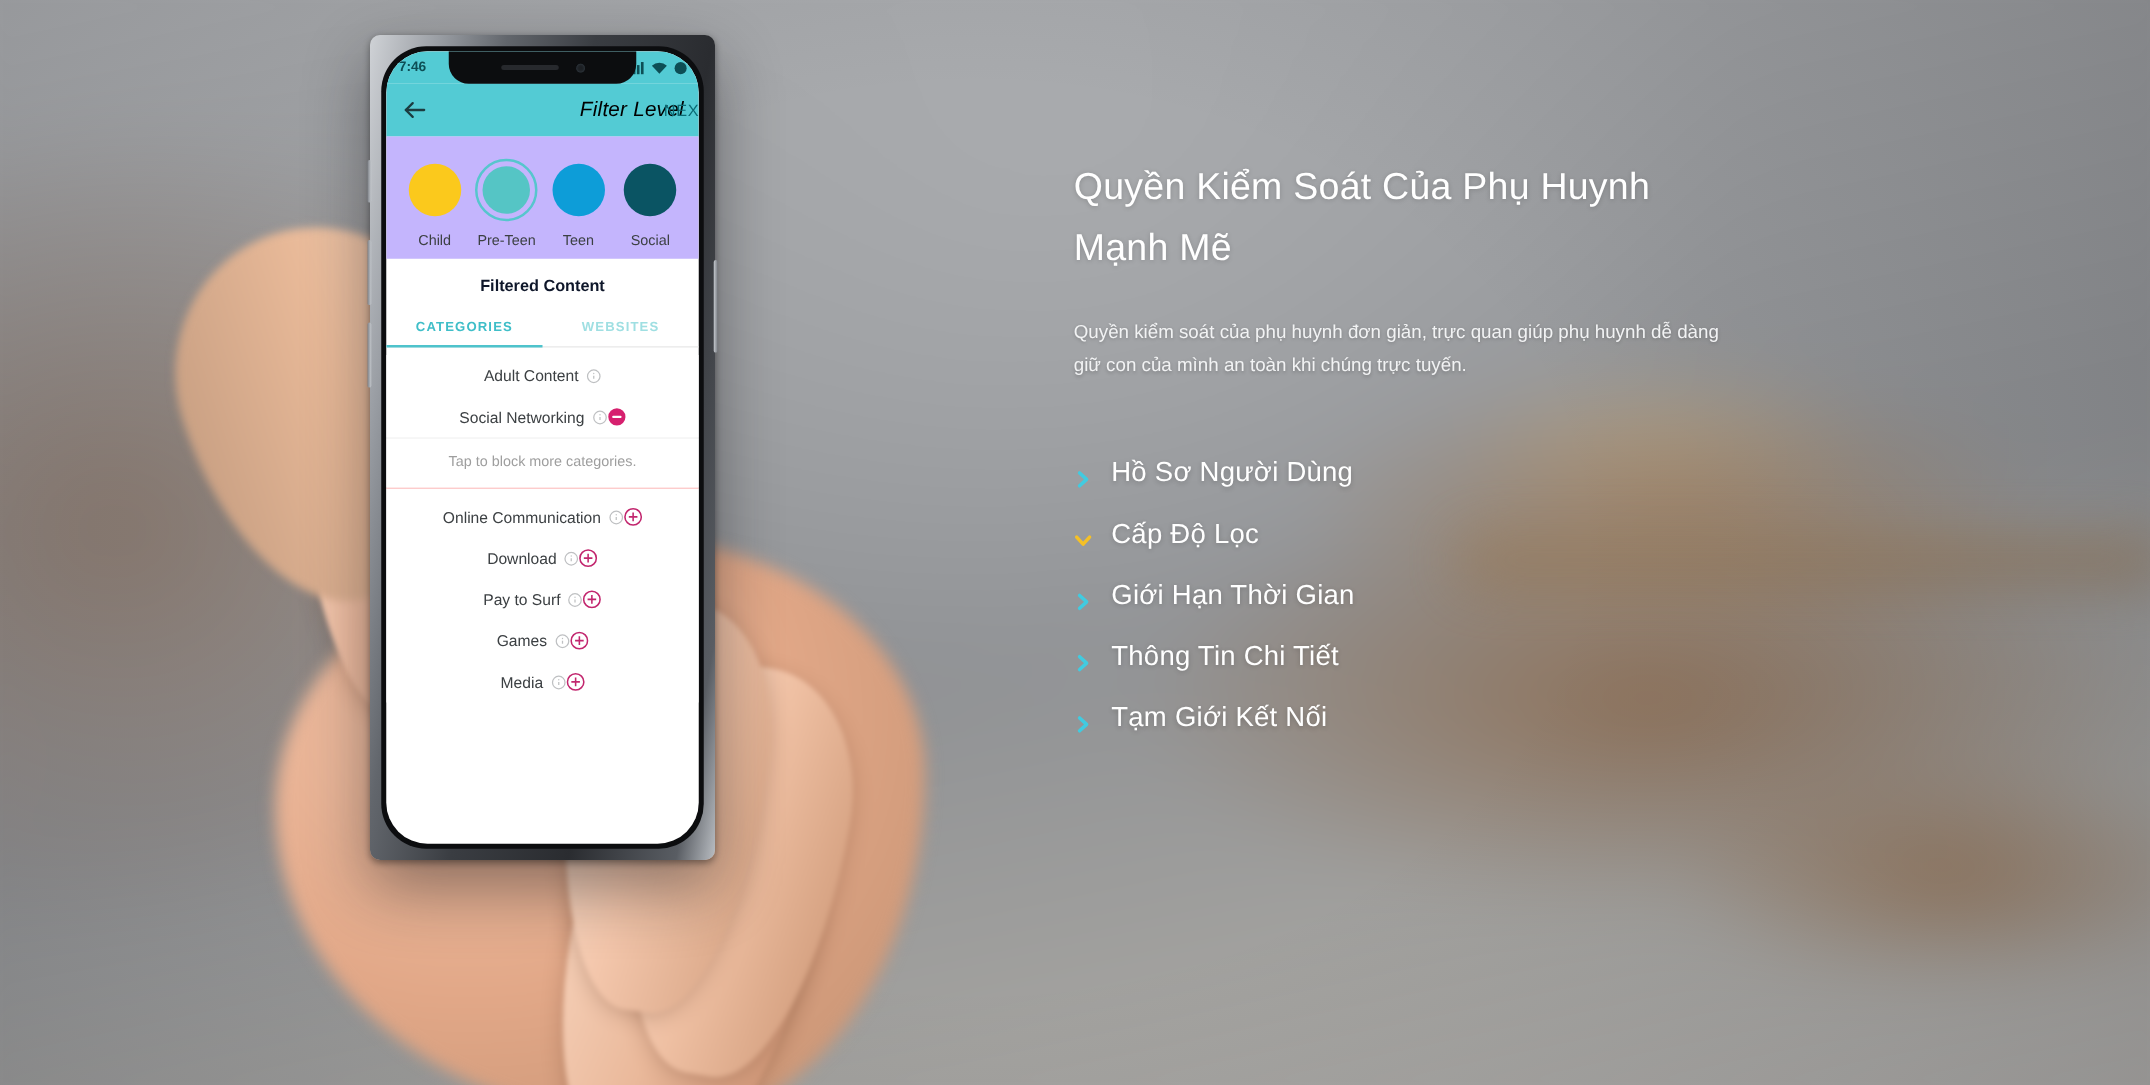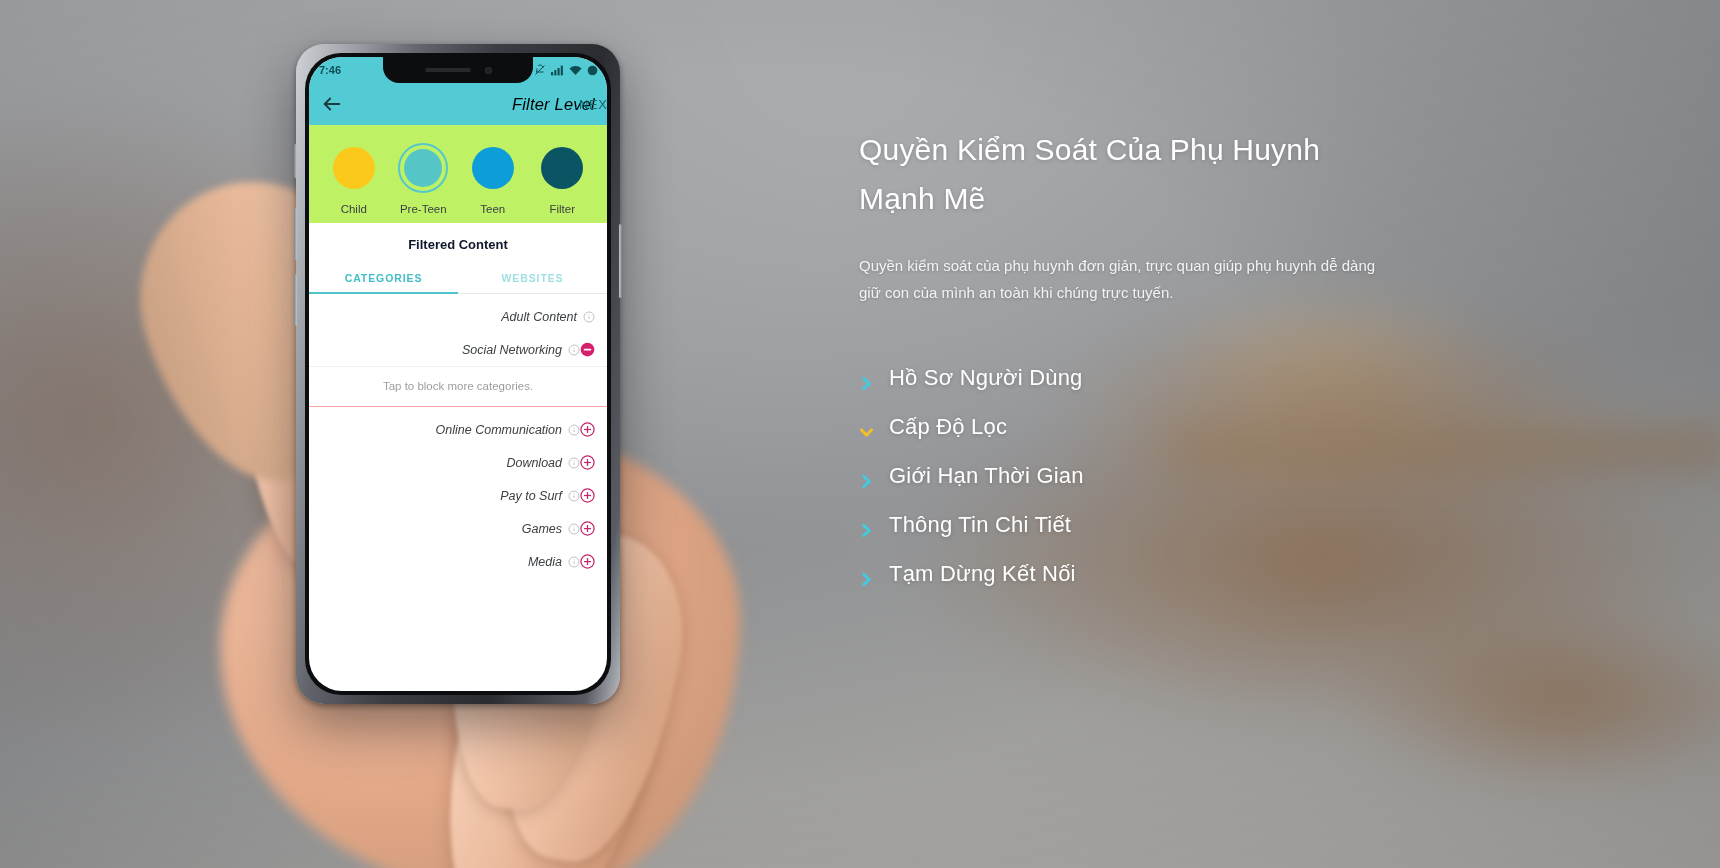--- a/index.html
+++ b/index.html
@@ -76,23 +76,23 @@
              background: linear-gradient(100deg,#fbdac5 0%, #efc0a3 48%, #cf9a79 100%); }
   .f-pinky { left: 300px; top: 440px; width: 190px; height: 320px; transform: rotate(14deg);
              background: linear-gradient(100deg,#f8d4bd 0%, #eab99b 50%, #c98f6f 100%); }
   .thumb   { left: 24px; top: 420px; width: 230px; height: 300px; transform: rotate(-18deg);
              background: linear-gradient(90deg,#caa184 0%, #e8b998 55%, #f4cdb2 100%);
              border-radius: 50% 50% 42% 42% / 40% 40% 60% 60%; filter: blur(3px); }
 
   
   .phone {
     position: absolute;
-    left: 296px; top: 44px;
-    width: 324px; height: 660px;
-    border-radius: 28px;
+    left: 296px; top: 28px;
+    width: 276px; height: 660px;
+    border-radius: 8px;
     background: linear-gradient(100deg, #cfd2d6 0%, #9a9ea4 14%, #62666c 28%, #3a3d42 46%, #2a2c30 70%, #595d63 92%, #b9bdc2 100%);
     box-shadow: 0 22px 52px rgba(20,20,25,.45), 0 2px 6px rgba(0,0,0,.4);
     padding: 9px;
   }
   .phone-inner {
     position: relative;
     width: 100%; height: 100%;
     border-radius: 36px;
     background: #0c0d0f;
     padding: 4px;
@@ -169,21 +169,21 @@
     overflow: hidden;
     width: 34px;
     white-space: nowrap;
   }
 
   
   .levels {
     display: flex;
     padding: 18px 10px 8px;
     justify-content: space-around;
-    background: #bef264;
+    background: #c4b5fd;
   }
   .level { display: flex; flex-direction: column; align-items: center; gap: 10px; cursor: pointer; }
   .dot-wrap { position: relative; width: 50px; height: 50px; display:flex; align-items:center; justify-content:center; }
   .dot { width: 42px; height: 42px; border-radius: 50%; }
   .dot.sel { width: 38px; height: 38px; }
   .ring {
     position: absolute; inset: 0;
     border-radius: 50%;
     border: 2px solid #56c6cd;
   }
@@ -214,25 +214,24 @@
   .tab.active { color: #3fbec8; }
   .tab.active::after {
     content: "";
     position: absolute; left: 0; right: 0; bottom: -1px;
     height: 2.5px; background: #4ec3cc;
   }
 
   
   .cat-list { background: #fff; }
   .cat-row {
-    display: flex; align-items: center; justify-content: flex-end;
+    display: flex; align-items: center; justify-content: center;
     padding: 0 12px;
     height: 33px;
     cursor: pointer;
-    font-style: italic;
   }
   .cat-left { display: flex; align-items: center; gap: 6px; }
   .cat-name { font-size: 12.5px; color: #3c4043; }
   .info-icon { width: 12px; height: 12px; display: block; opacity: .55; }
   .tap-hint {
     text-align: center;
     font-size: 11.5px;
     color: #9e9e9e;
     padding: 13px 0 14px;
     background: #fff;
@@ -363,21 +362,21 @@
           <div class="level">
             <span class="dot-wrap">
               <span class="dot" style="background:#0d9dd8"></span>
             </span>
             <span class="level-label">Teen</span>
           </div>
           <div class="level">
             <span class="dot-wrap">
               <span class="dot" style="background:#0a5463"></span>
             </span>
-            <span class="level-label">Filter</span>
+            <span class="level-label">Social</span>
           </div>
         </div>
 
         <div class="filtered-title">Filtered Content</div>
 
         <div class="tabs">
           <div class="tab active">CATEGORIES</div>
           <div class="tab">WEBSITES</div>
         </div>
 
@@ -526,18 +525,18 @@
       <li class="feature-item">
         <svg class="feat-icon" viewBox="0 0 16 16" fill="none" stroke="#41cbe0" stroke-width="3" stroke-linecap="round" stroke-linejoin="round">
           <polyline points="5,2.5 11,8 5,13.5"></polyline>
         </svg>
         <span class="feat-label">Thông Tin Chi Tiết</span>
       </li>
       <li class="feature-item">
         <svg class="feat-icon" viewBox="0 0 16 16" fill="none" stroke="#41cbe0" stroke-width="3" stroke-linecap="round" stroke-linejoin="round">
           <polyline points="5,2.5 11,8 5,13.5"></polyline>
         </svg>
-        <span class="feat-label">Tạm Dừng Kết Nối</span>
+        <span class="feat-label">Tạm Giới Kết Nối</span>
       </li>
     </ul>
   </div>
 
 </div>
 
 </body></html>

